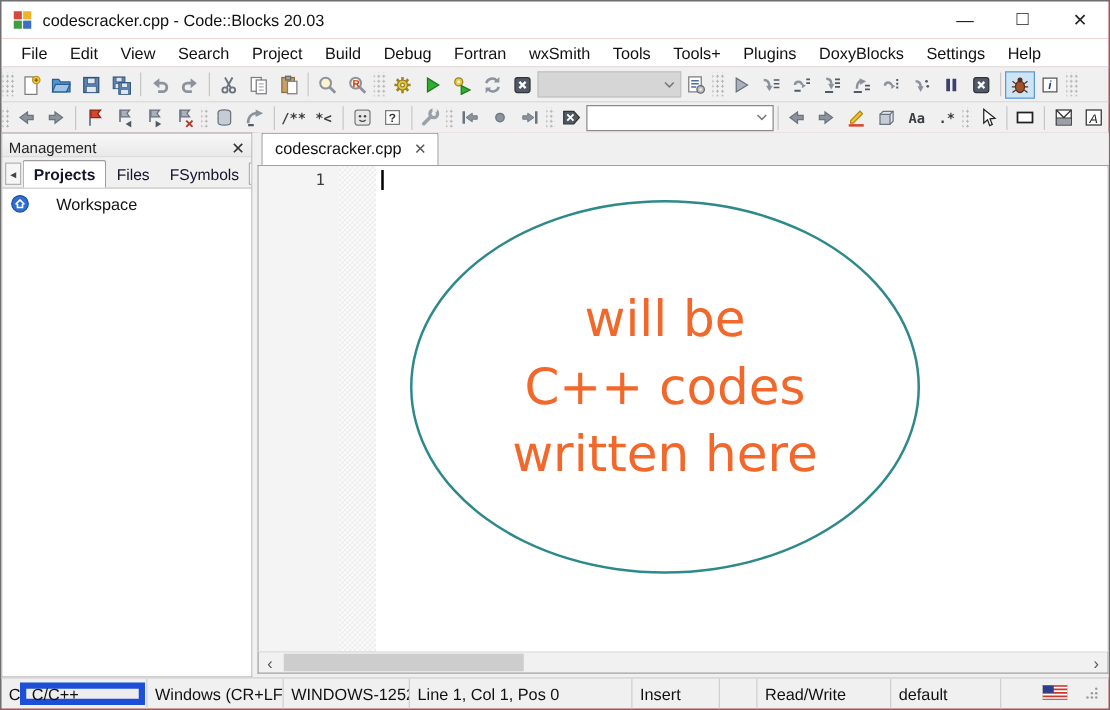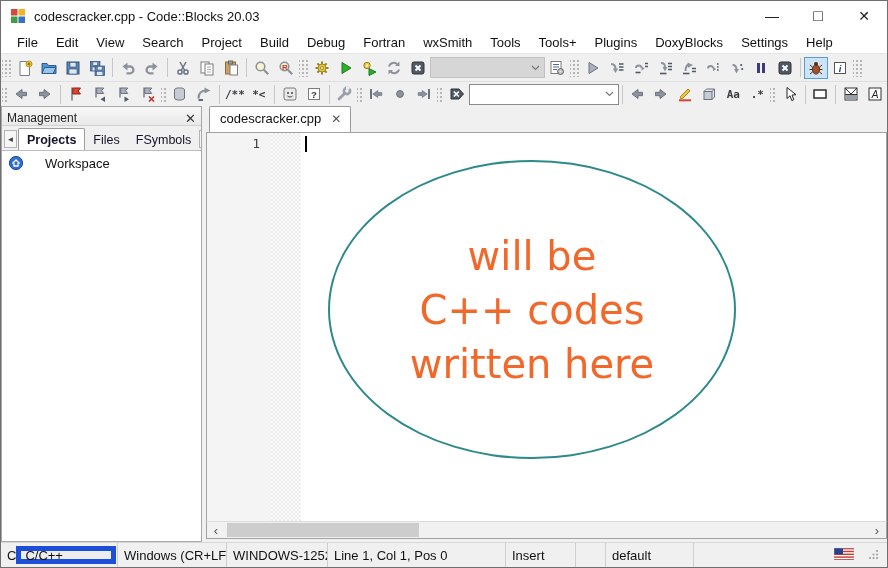--- a/index.html
+++ b/index.html
@@ -693,20 +693,23 @@
         <span>WINDOWS-1252</span>
       </div>
       <div class="sb-cell" style="width: 178px;">
         <span>Line 1, Col 1, Pos 0</span>
       </div>
       <div class="sb-cell" style="width: 70px;">
         <span>Insert</span>
       </div>
       <div class="sb-cell" style="width: 30px;">
         <span></span>
+      </div>
+      <div class="sb-cell" style="width: 107px;">
+        <span>Read/Write</span>
       </div>
       <div class="sb-cell" style="width: 88px;">
         <span>default</span>
       </div>
       <div class="sb-cell" style="width: 88px; flex: 1 1 0%;">
         <span class="sb-flagwrap">
           <span><svg width="20" height="12" viewBox="0 0 20 12">
               <rect width="20" height="12" fill="#fff"></rect>
               <g fill="#c8392e">
                 <rect y="0" width="20" height="1.4"></rect>

